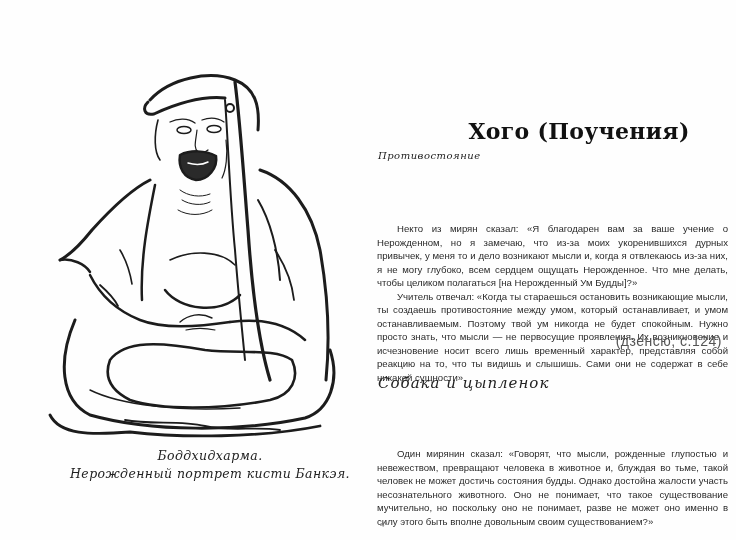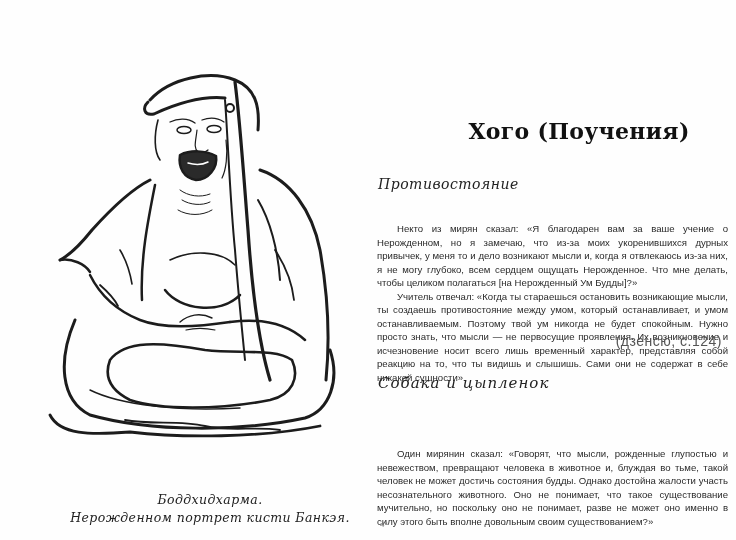--- a/index.html
+++ b/index.html
@@ -11,34 +11,34 @@
     .spread { position: absolute; inset: 0; background: #fefefe; }
     .left-page { position: absolute; left: 0; top: 0; width: 368px; height: 540px; }
     .right-page { position: absolute; left: 368px; top: 0; width: 368px; height: 540px; }
 
     .illustration { position: absolute; left: 30px; top: 60px; width: 330px; height: 380px; }
     .illustration svg { width: 100%; height: 100%; }
 
     .caption {
       position: absolute; left: 60px; top: 447px; width: 300px;
       text-align: center; font-family: "DejaVu Serif", serif; font-style: italic;
-      font-size: 12.5px; line-height: 18px; color: #222; letter-spacing: 0.4px; margin-top: 44px;
+      font-size: 12.5px; line-height: 18px; color: #222; letter-spacing: 0.4px;
     }
 
     .chapter-title {
       position: absolute; left: 0; top: 118px; width: 368px; text-align: center;
       padding-left: 54px; box-sizing: border-box;
       font-family: "DejaVu Serif", serif; font-weight: bold; font-size: 22px; color: #111;
       letter-spacing: 0.3px;
     }
     .section-title {
       position: absolute; left: 10px; font-family: "DejaVu Serif", serif; font-style: italic;
       color: #222;
     }
-    .sec1 { top: 176px; font-size: 14px; letter-spacing: 0.5px; text-align: right; }
+    .sec1 { top: 150px; font-size: 10px; letter-spacing: 0.5px; text-align: right; }
     .sec2 { top: 374px; font-size: 15px; letter-spacing: 1px; }
 
     .body-text {
       position: absolute; left: 9px; width: 351px;
       font-family: "Liberation Sans", sans-serif; font-size: 9.6px; line-height: 13.5px;
       color: #2a2a2a; text-align: justify;
     }
     .body-text p { margin: 0; text-indent: 20px; }
     .blk1 { top: 222px; }
     .blk2 { top: 413px; margin-top: 34px; }
@@ -102,21 +102,21 @@
         <path d="M20 355 C30 375 60 375 100 372 C150 378 230 378 290 366" stroke-width="2.8"></path>
         <path d="M95 360 C120 365 150 360 175 366 C200 372 225 366 250 370" stroke-width="1.8"></path>
 
         <path d="M70 225 C78 232 84 238 88 246" stroke-width="1.8"></path>
         <path d="M245 190 C255 205 262 222 264 240" stroke-width="1.8"></path>
         <path d="M90 190 C96 200 100 212 102 224" stroke-width="1.6"></path>
       </svg>
     </div>
     <div class="caption">
       <div>Боддхидхарма.</div>
-      <div>Нерожденном портрет кисти Банкэя.</div>
+      <div>Нерожденный портрет кисти Банкэя.</div>
     </div>
   </div>
 
   <div class="right-page">
     <div class="chapter-title">Хого (Поучения)</div>
 
     <div class="section-title sec1">Противостояние</div>
     <div class="body-text blk1">
       <p>Некто из мирян сказал: «Я благодарен вам за ваше учение о Нерожденном, но я замечаю, что из-за моих укоренившихся дурных привычек, у меня то и дело возникают мысли и, когда я отвлекаюсь из-за них, я не могу глубоко, всем сердцем ощущать Нерожденное. Что мне делать, чтобы целиком полагаться [на Нерожденный Ум Будды]?»</p>
       <p>Учитель отвечал: «Когда ты стараешься остановить возникающие мысли, ты создаешь противостояние между умом, который останавливает, и умом останавливаемым. Поэтому твой ум никогда не будет спокойным. Нужно просто знать, что мысли — не первосущие проявления. Их возникновение и исчезновение носит всего лишь временный характер, представляя собой реакцию на то, что ты видишь и слышишь. Сами они не содержат в себе никакой сущности».</p>

